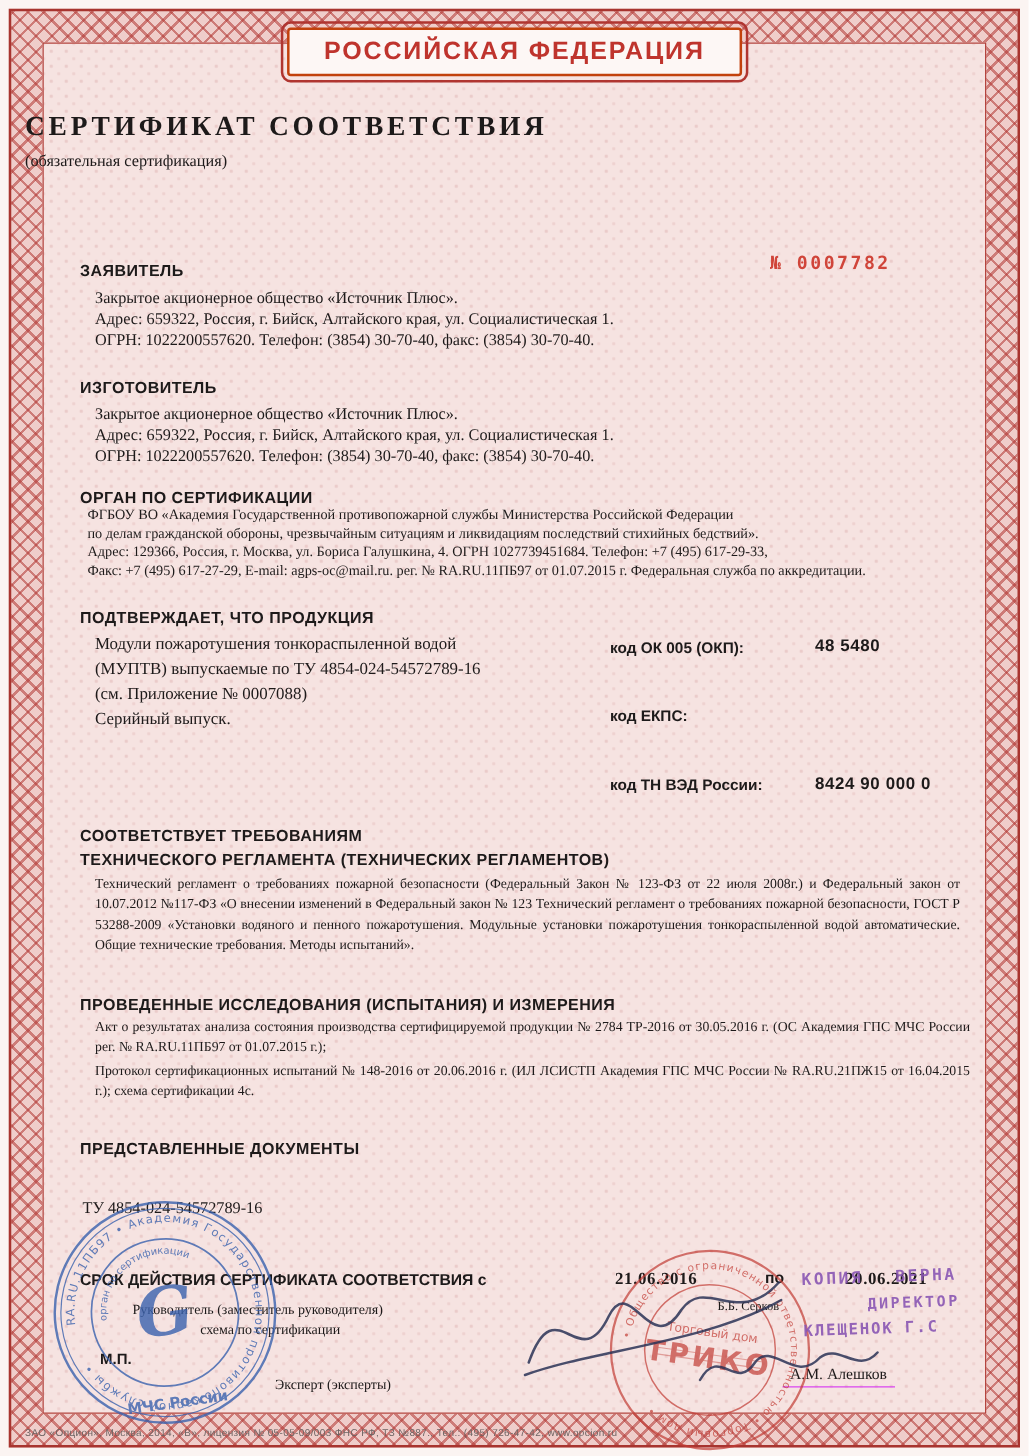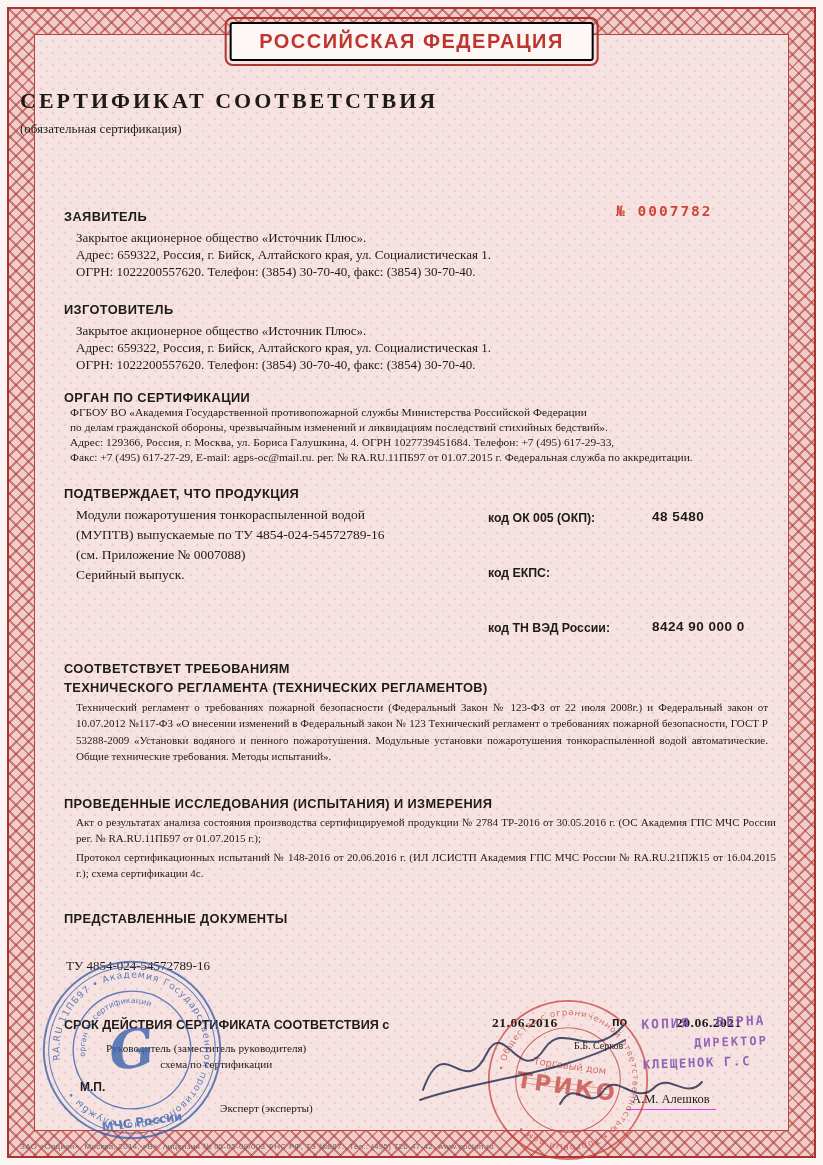--- a/index.html
+++ b/index.html
@@ -28,21 +28,21 @@
     background-position:0 0,6px 6px;
     border:1.5px solid #b4443e;
   }
   .abs{position:absolute;}
   .center{width:100%;text-align:left;padding-left:20px;}
   .h{font-family:"Liberation Sans","DejaVu Sans",sans-serif;font-weight:bold;}
   .heading{font-family:"Liberation Sans","DejaVu Sans",sans-serif;font-weight:bold;font-size:12.8px;letter-spacing:.4px;}
   .para{font-size:13px;line-height:17px;}
   .banner{
     top:22px;left:50%;transform:translateX(-50%);z-index:6;
-    background:#fdf7f5;border:2px solid #000000;outline:2px solid #b03530;outline-offset:3px;
+    background:#fdf7f5;border:2px solid #c2410c;outline:2px solid #b03530;outline-offset:3px;
     border-radius:3px;padding:6px 28px;white-space:nowrap;
   }
   .banner span{
     font-family:"Liberation Sans","DejaVu Sans",sans-serif;font-weight:bold;
     font-size:20px;letter-spacing:1.5px;color:#bf342d;
   }
   .doc-title{top:88px;font-size:22px;letter-spacing:3px;font-weight:600;}
   .doc-subtitle{top:121px;font-size:13px;}
   .certno{top:163px;font-size:16px;}
   .certno .no-label{margin-right:22px;font-size:14px;}
@@ -98,21 +98,21 @@
   <div class="abs heading" style="top:302px;left:64px;">ИЗГОТОВИТЕЛЬ</div>
   <div class="abs para" style="top:322px;left:76px;width:660px;">
     <div>Закрытое акционерное общество «Источник Плюс».</div>
     <div>Адрес: 659322, Россия, г. Бийск, Алтайского края, ул. Социалистическая 1.</div>
     <div>ОГРН: 1022200557620. Телефон: (3854) 30-70-40, факс: (3854) 30-70-40.</div>
   </div>
 
   <div class="abs heading" style="top:390px;left:64px;">ОРГАН ПО СЕРТИФИКАЦИИ</div>
   <div class="abs org-lines" style="top:405px;left:70px;width:700px;">
     <div>ФГБОУ ВО «Академия Государственной противопожарной службы Министерства Российской Федерации</div>
-    <div>по делам гражданской обороны, чрезвычайным изменений и ликвидациям последствий стихийных бедствий».</div>
+    <div>по делам гражданской обороны, чрезвычайным ситуациям и ликвидациям последствий стихийных бедствий».</div>
     <div>Адрес: 129366, Россия, г. Москва, ул. Бориса Галушкина, 4. ОГРН 1027739451684. Телефон: +7 (495) 617-29-33,</div>
     <div>Факс: +7 (495) 617-27-29, E-mail: agps-oc@mail.ru. рег. № RA.RU.11ПБ97 от 01.07.2015 г. Федеральная служба по аккредитации.</div>
   </div>
 
   <div class="abs heading" style="top:486px;left:64px;">ПОДТВЕРЖДАЕТ, ЧТО ПРОДУКЦИЯ</div>
   <div class="abs product-lines" style="top:505px;left:76px;width:400px;">
     <div>Модули пожаротушения тонкораспыленной водой</div>
     <div>(МУПТВ) выпускаемые по ТУ 4854-024-54572789-16</div>
     <div>(см. Приложение №  0007088)</div>
     <div>Серийный выпуск.</div>

